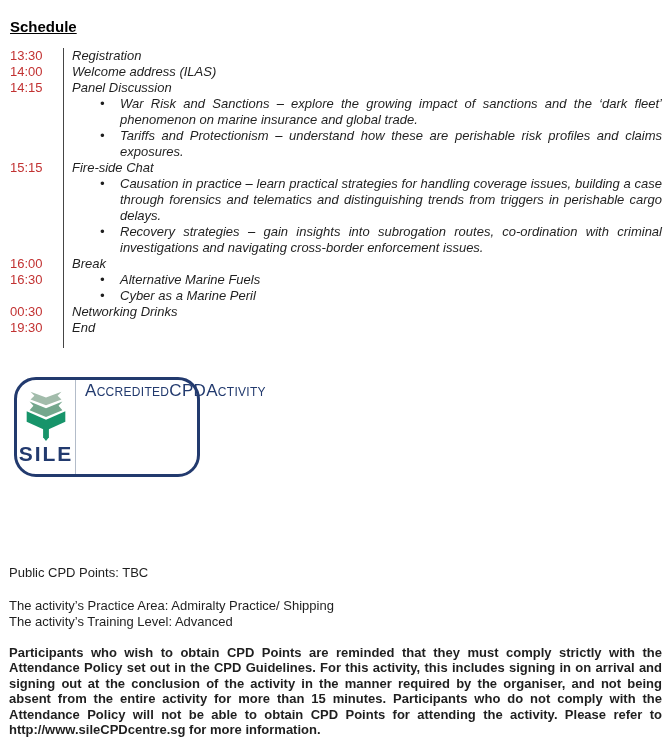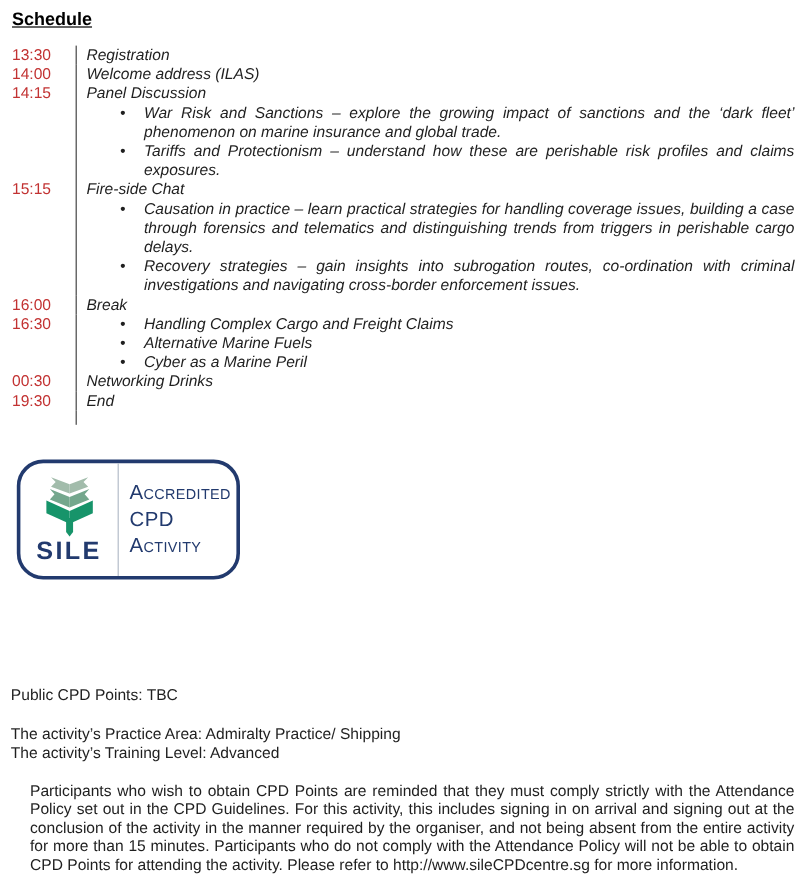--- a/index.html
+++ b/index.html
@@ -11,21 +11,21 @@
   *{box-sizing:border-box;}
   html,body{margin:0;padding:0;}
   body{
     width:671px;height:740px;overflow:hidden;background:#ffffff;
     font-family:"Liberation Sans","DejaVu Sans",sans-serif;
     font-size:13px;line-height:16px;color:var(--text);
     padding:6px 9px 0 9px;
   }
   .doc-title{
     font-size:15px;line-height:17px;font-weight:bold;text-decoration:underline;
-    margin:2px 0 13px 1px;color:#000;
+    margin:12px 0 13px 1px;color:#000;
   }
   .schedule-grid{
     display:grid;grid-template-columns:54px 1fr;
   }
   .time-cell{
     color:var(--time-red);padding-left:1px;
   }
   .event-cell{
     border-left:1px solid var(--rule);
     padding-left:8px;
@@ -42,27 +42,27 @@
   }
   .logo-left{
     width:82px;display:flex;flex-direction:column;align-items:center;justify-content:center;
     border-right:1px solid #b3bcc9;padding:5px 0 6px 0;
   }
   .logo-wordmark{
     font-size:21px;line-height:22px;font-weight:bold;letter-spacing:2px;
     color:var(--navy);margin-top:1px;
   }
   .logo-right{
-    flex:1;display:flex;flex-direction:column;justify-content:center;
+    flex:1;display:flex;flex-direction:row;justify-content:center;
     padding-left:9px;color:var(--navy);
     font-variant:small-caps;font-size:17px;line-height:22px;letter-spacing:.3px;
   }
   .cpd-points{margin-top:88px;}
   .practice-block{margin-top:17px;}
-  .policy-paragraph{margin:15px 0 0 16px;text-align:justify;line-height:15.4px;}
+  .policy-paragraph{margin:15px 0 0 0;text-align:justify;line-height:15.4px;font-weight:bold;}
 </style>
 </head>
 <body>
 
 <div class="doc-title">Schedule</div>
 
 <div class="schedule-grid">
     <div class="time-cell">13:30</div>
     <div class="event-cell">
       <div>Registration</div>
@@ -87,21 +87,20 @@
         <li>Recovery strategies – gain insights into subrogation routes, co-ordination with criminal investigations and navigating cross-border enforcement issues.</li>
       </ul>
     </div>
     <div class="time-cell">16:00</div>
     <div class="event-cell">
       <div>Break</div>
     </div>
     <div class="time-cell">16:30</div>
     <div class="event-cell">
       <ul class="bullets">
-        <li>Handling Complex Cargo and Freight Claims</li>
         <li>Alternative Marine Fuels</li>
         <li>Cyber as a Marine Peril</li>
       </ul>
     </div>
     <div class="time-cell">00:30</div>
     <div class="event-cell">
       <div>Networking Drinks</div>
     </div>
     <div class="time-cell">19:30</div>
     <div class="event-cell">

